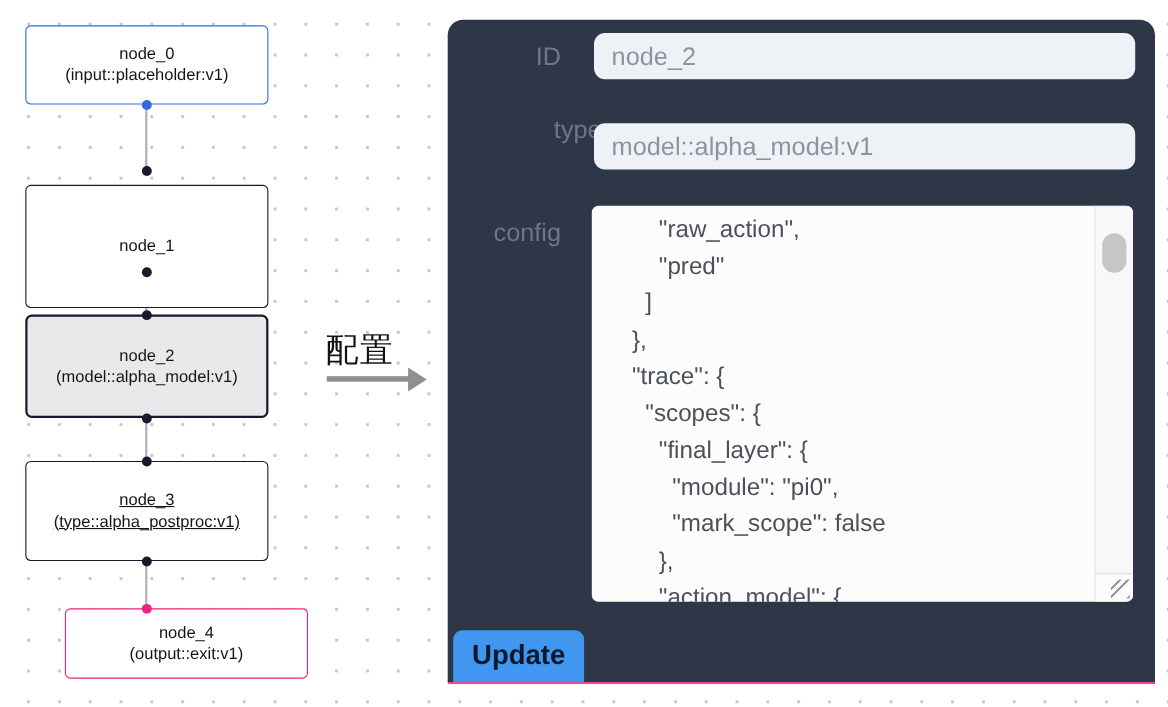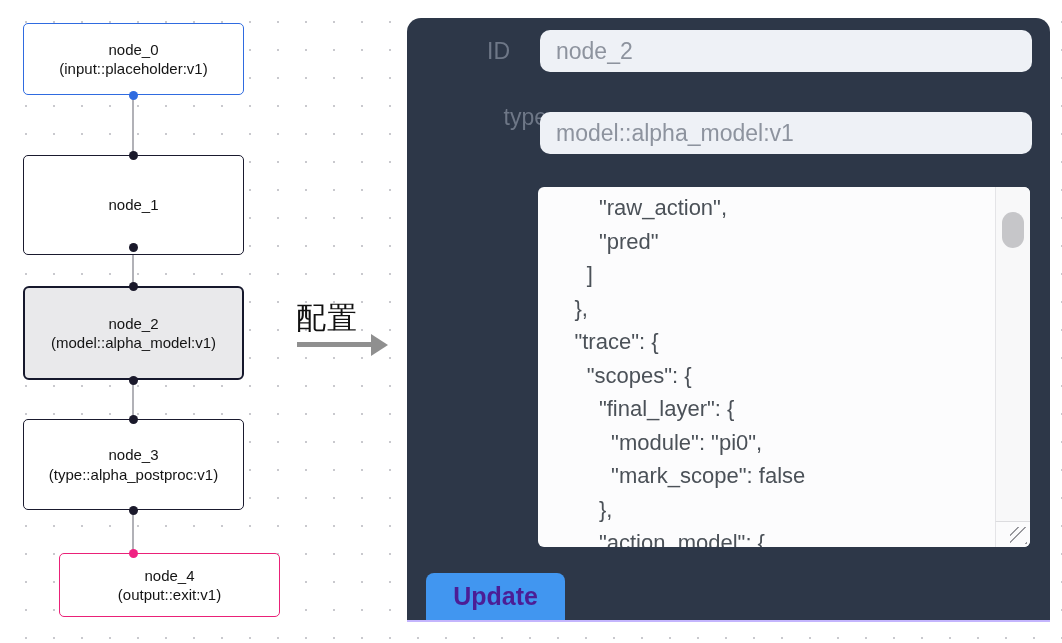--- a/index.html
+++ b/index.html
@@ -15,23 +15,23 @@
 
   
   .flow-node {
     position:absolute; left:23px; width:221px;
     background:#ffffff; border:1.5px solid #1a1a2e; border-radius:5px;
     display:flex; flex-direction:column; align-items:center; justify-content:center;
     font-size:15px; line-height:19.5px; color:#141414;
     padding:20px 9px; word-break:break-all;
   }
   .node-0 { top:23px;  height:72px; border-color:#2f6be0; }
-  .node-1 { top:155px; height:100px; }
+  .node-1 { top:168px; height:112px; }
   .node-2 { top:286px; height:94px; background:#e9e9eb; border-width:2.5px; border-color:#16182c; border-radius:6px; }
-  .node-3 { top:419px; height:91px; }
+  .node-3 { top:419px; height:91px;text-decoration:underline; }
   .node-4 { top:553px; height:64px; border-color:#ea2178;margin-left:36px; }
 
   .handle {
     position:absolute; left:129px; width:9px; height:9px; border-radius:50%;
     background:#1a192b;
   }
   .handle.blue { background:#2f6be0; }
   .handle.pink { background:#f02182; }
 
   .edge { position:absolute; left:132px; width:2px; background:#b1b1b7; }
@@ -48,21 +48,21 @@
   .arrow-shaft { position:absolute; left:297px; top:342px; width:76px; height:5px; background:#8f8f8f; }
   .arrow-head  {
     position:absolute; left:371px; top:333.5px; width:0; height:0;
     border-left:17px solid #8f8f8f; border-top:11px solid transparent; border-bottom:11px solid transparent;
   }
 
   
   .panel {
     position:absolute; left:407px; top:18px; width:643px; height:604px;
     background:#2d3748; border-radius:14px 14px 0 0;
-    border-bottom:2px solid #c4b5fd;
+    border-bottom:2px solid #ec4899;
     padding-left:24px;
   }
   .field-label {
     position:absolute; left:0; width:103px; text-align:right;
     color:#6e7787; font-size:23px;
   }
   .label-id   { top:12px; height:42px; line-height:42px; }
   .label-type { top:78px; height:42px; line-height:42px;margin-left:37px; }
   .label-config { top:180px; }
 
@@ -95,23 +95,23 @@
   .resize-cell {
     position:absolute; bottom:0; right:0; width:35px; height:26px;
     background:#fbfbfc; border-left:1px solid #e4e4e7; border-top:1px solid #dcdcdf;
   }
   .resize-grip {
     position:absolute; right:3px; bottom:3px; width:17px; height:17px;
     background: repeating-linear-gradient(135deg, transparent 0 5px, #98989d 5px 7px, transparent 7px 10px, #98989d 10px 12px, transparent 12px 17px);
   }
 
   .update-btn {
-    position:absolute; left:19px; bottom:0; width:139px; height:47px;
+    position:absolute; left:5px; bottom:0; width:119px; height:47px;
     background:#4196f0; border:none; border-radius:8px 8px 0 0;
-    color:#4c1d95; font-size:25px; font-weight:bold;
+    color:#0f172a; font-size:25px; font-weight:bold;
     font-family:"Liberation Sans", sans-serif; cursor:pointer;
   }
 </style>
 </head>
 <body>
 
 <div class="edge edge-1"></div>
 <div class="edge edge-2"></div>
 <div class="edge edge-3"></div>
 <div class="edge edge-4"></div>
@@ -150,20 +150,21 @@
 <div class="arrow-head"></div>
 
 <div class="panel">
 
   <div class="field-label label-id">ID</div>
   <input class="panel-input input-id" type="text" value="node_2" style="">
 
   <div class="field-label label-type">type</div>
   <input class="panel-input input-type" type="text" value="model::alpha_model:v1" style="">
 
+  <div class="field-label label-config">config</div>
   <div class="config-box">
     <pre>        "raw_action",
         "pred"
       ]
     },
     "trace": {
       "scopes": {
         "final_layer": {
           "module": "pi0",
           "mark_scope": false

